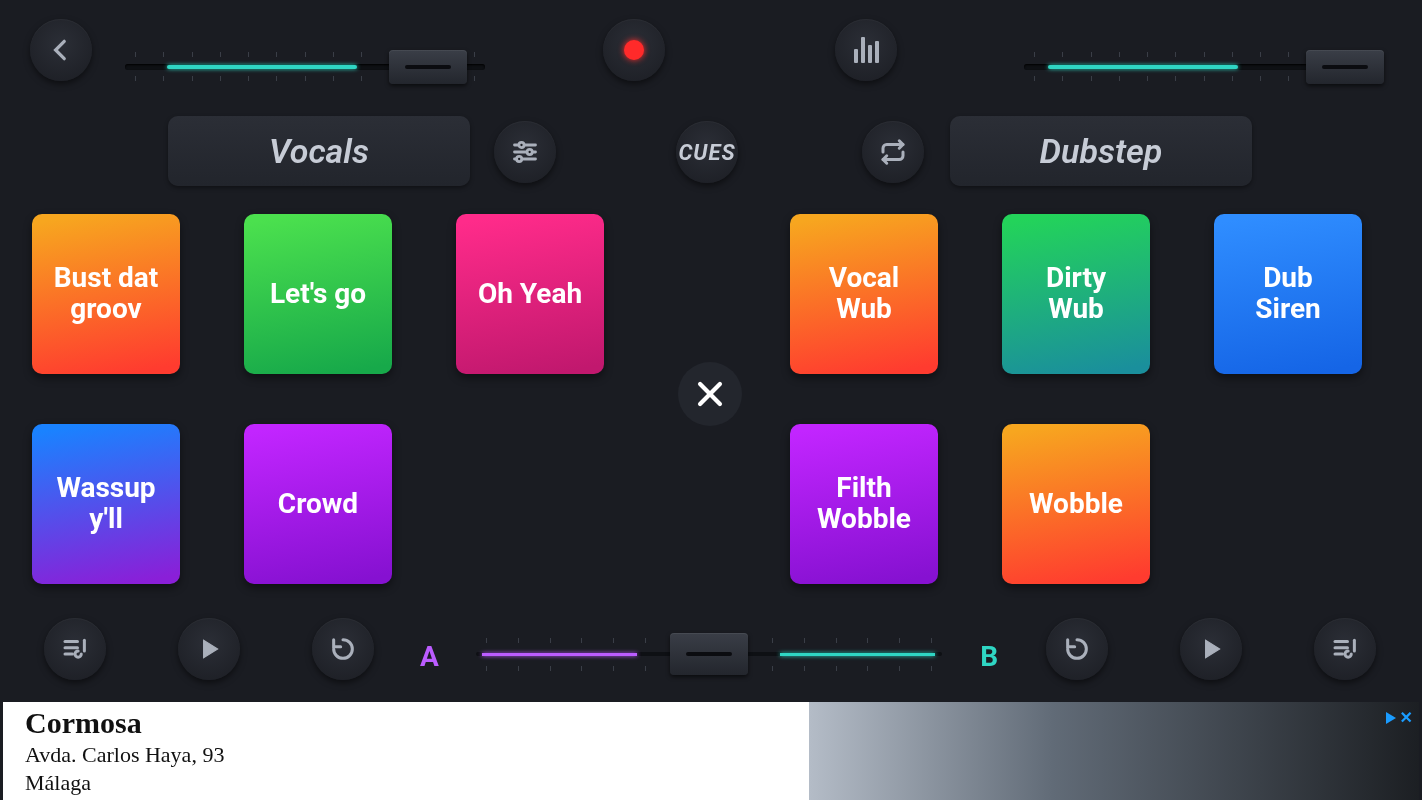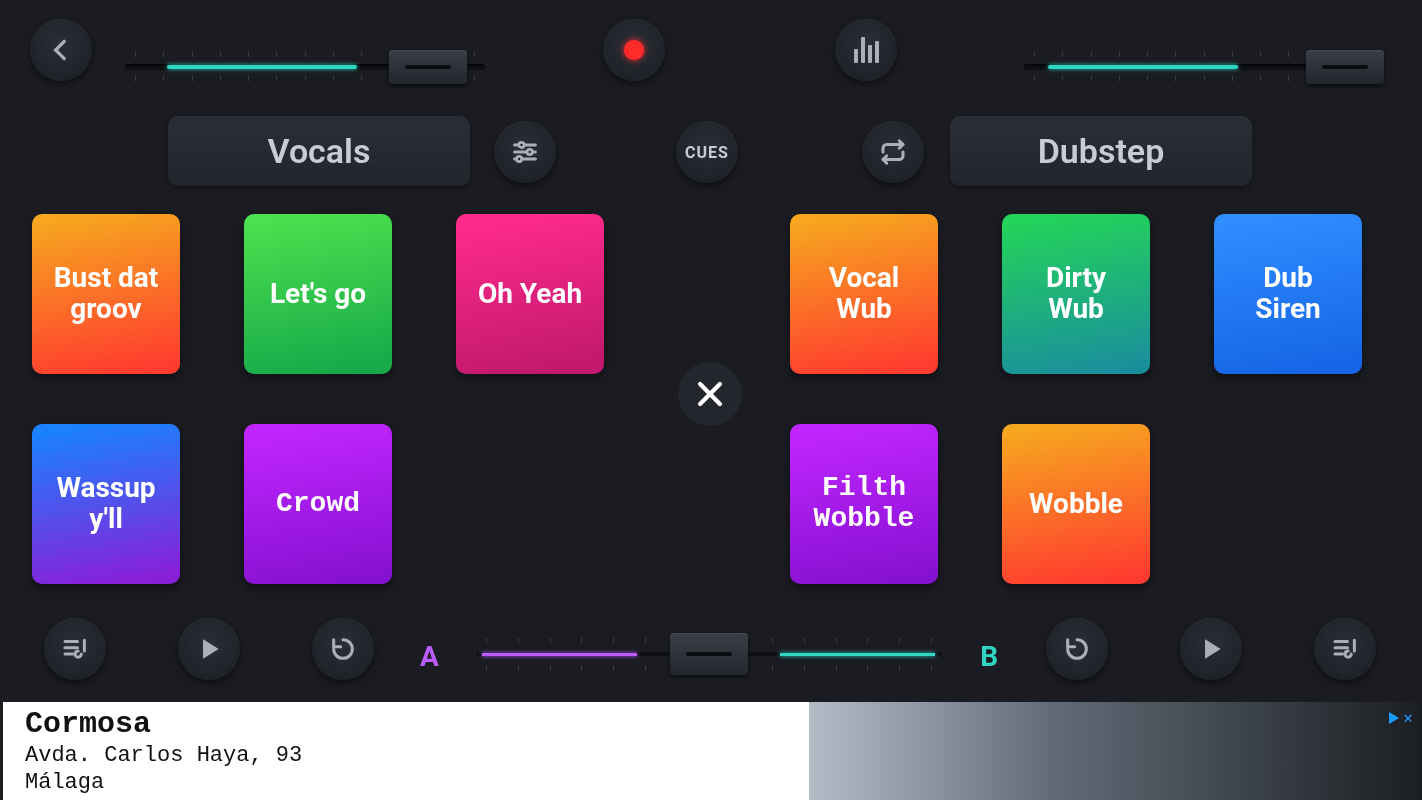--- a/index.html
+++ b/index.html
@@ -61,36 +61,36 @@
   content:""; position:absolute; left:16px; right:16px; top:15px; height:4px;
   background:#0b0c10; border-radius:2px;
 }
 .ts-left  .slider-fill { left:42px; width:190px; }
 .ts-left  .slider-knob { left:264px; }
 .ts-right .slider-fill { left:24px; width:190px; }
 .ts-right .slider-knob { left:282px; }
 
 
 .catbar {
-  position:absolute; top:112px; left:0; right:0; height:78px;
+  position:absolute; top:112px; left:0; right:0; height:78px;font-style:italic;
 }
 .cat-btn {
   position:absolute; top:4px; width:302px; height:70px;
   border-radius:10px;
   background:linear-gradient(#2b2e36,#22252c);
   color:#c7ccd6; font-size:34px; font-weight:600;
   display:flex; align-items:center; justify-content:center;
   box-shadow:0 2px 4px rgba(0,0,0,.4);
   cursor:pointer;
 }
 .cat-left  { left:168px; }
 .cat-right { left:950px; }
 .mid-circ { position:absolute; top:9px; }
 .sliders-btn { left:494px; }
-.cues-btn    { left:676px; font-size:16px; font-weight:700; color:#c7ccd6; letter-spacing:1px;text-align:right; }
+.cues-btn    { left:676px; font-size:22px; font-weight:700; color:#c7ccd6; letter-spacing:1px;text-align:right; }
 .shuffle-btn { left:862px; }
 
 
 .pad-area { position:absolute; top:214px; left:0; right:0; height:380px; }
 .pad-col { position:absolute; top:0; width:572px; height:370px;
   display:grid; grid-template-columns:repeat(3,1fr); grid-template-rows:repeat(2,1fr);
   gap:50px 64px;
 }
 .pad-col.left  { left:32px; }
 .pad-col.right { left:790px; }
@@ -99,21 +99,21 @@
   display:flex; align-items:center; justify-content:center; text-align:center;
   color:#fff; font-weight:700; font-size:28px; line-height:1.1;
   padding:20px;
   box-shadow:0 4px 8px rgba(0,0,0,.45);
   cursor:pointer;
 }
 .g-or-rd { background:linear-gradient(170deg,#f7a61f 5%,#ff3b2f 95%); }
 .g-gr    { background:linear-gradient(170deg,#4be04e 5%,#17a94a 95%); }
 .g-pk    { background:linear-gradient(170deg,#ff2b8a 5%,#c1186e 95%); }
 .g-bl-pu { background:linear-gradient(170deg,#1a82ff 5%,#8a1fd8 95%); }
-.g-pu    { background:linear-gradient(170deg,#c225ff 5%,#8611d1 95%);font-family:Liberation Mono, monospace; }
+.g-pu    { background:linear-gradient(170deg,#c225ff 5%,#8611d1 95%); }
 .g-bl    { background:linear-gradient(170deg,#2f8dff 5%,#1565e6 95%); }
 .g-gr-bl { background:linear-gradient(170deg,#23d35a 5%,#1a8f9c 95%); }
 
 .close-btn { position:absolute; top:362px; left:678px; width:64px; height:64px;
   border-radius:50%; background:#23262d; display:flex; align-items:center; justify-content:center;
   cursor:pointer;
 }
 .close-btn svg { stroke:#fff; }
 
 
@@ -133,21 +133,21 @@
 .xf-knob { position:absolute; top:7px; left:250px; width:78px; height:42px; border-radius:4px;
   background:linear-gradient(#3a3e47,#23262d);
   box-shadow:0 2px 4px rgba(0,0,0,.6), inset 0 1px 1px rgba(255,255,255,.07);
 }
 .xf-knob::after { content:""; position:absolute; left:16px; right:16px; top:19px; height:4px; background:#0b0c10; border-radius:2px; }
 
 
 .ad {
   position:absolute; left:3px; right:3px; bottom:0; height:98px;
   background:#fff; display:flex; align-items:center;
-  font-family:Liberation Mono, monospace;
+  font-family:Liberation Serif, serif;
 }
 .ad-txt { padding:10px 22px; flex:1; }
 .ad-title { font-size:30px; font-weight:800; color:#111; }
 .ad-addr  { font-size:22px; color:#111; margin-top:2px; }
 .ad-cta {
   position:absolute; left:512px; top:18px;
   border:2px solid #111; padding:14px 52px; font-size:24px; font-weight:800; color:#111;
   background:#fff; cursor:pointer;
 }
 .ad-img { position:absolute; right:0; top:0; bottom:0; width:610px;

